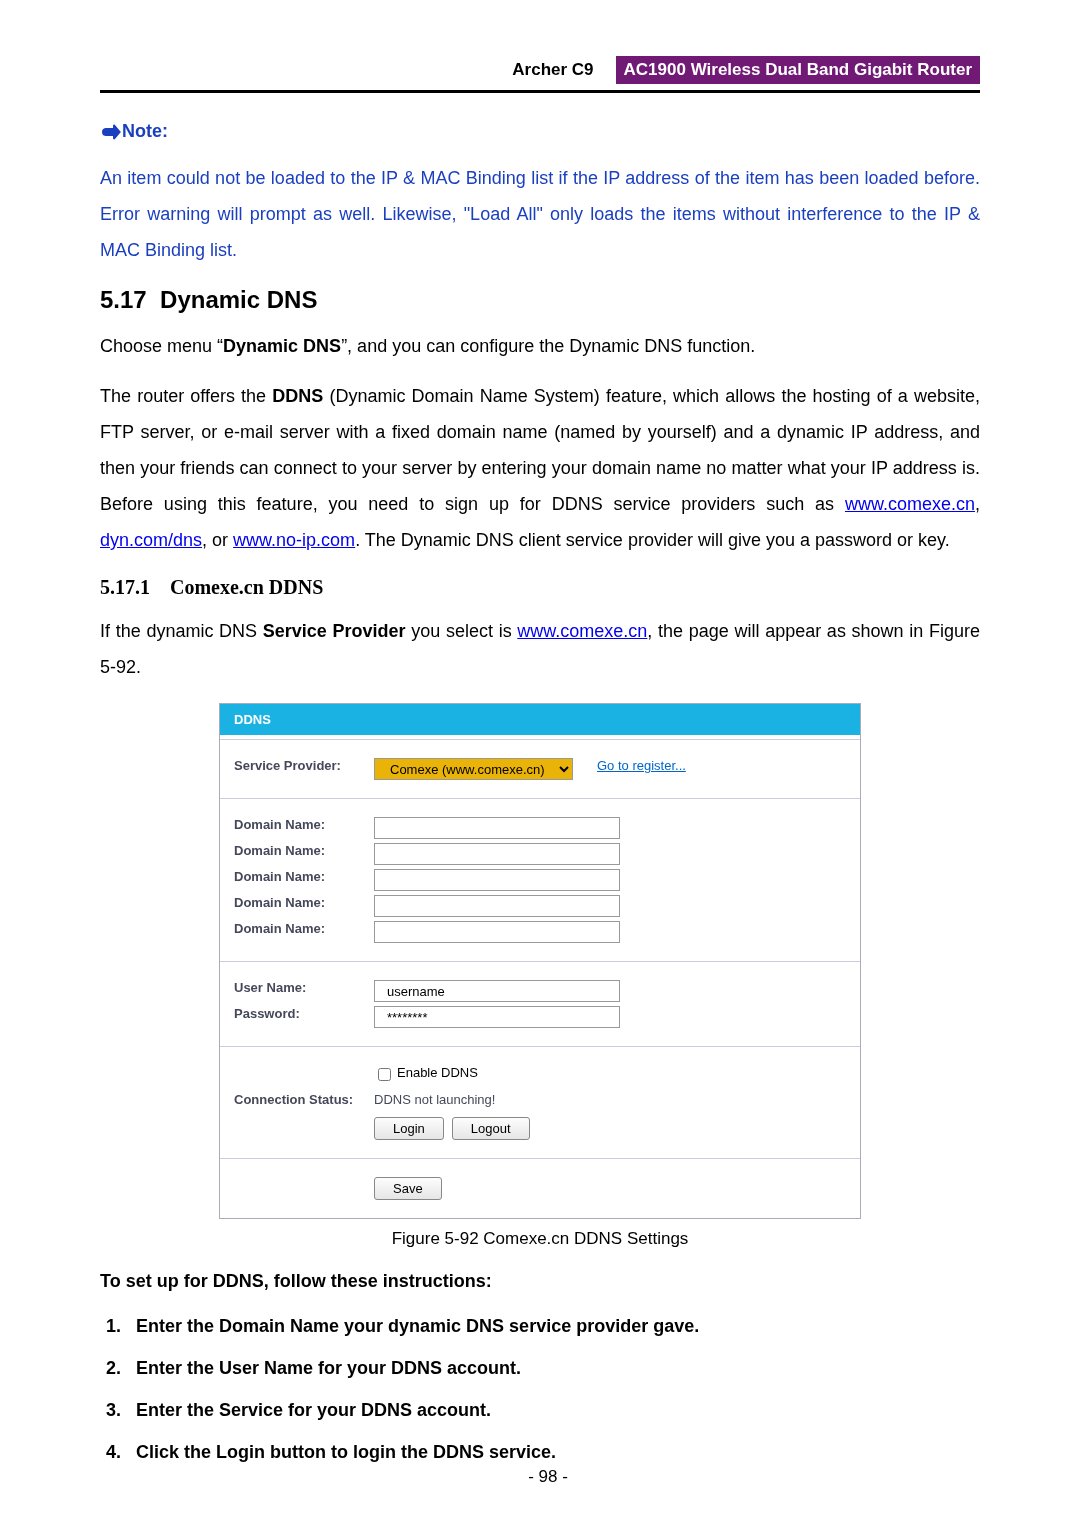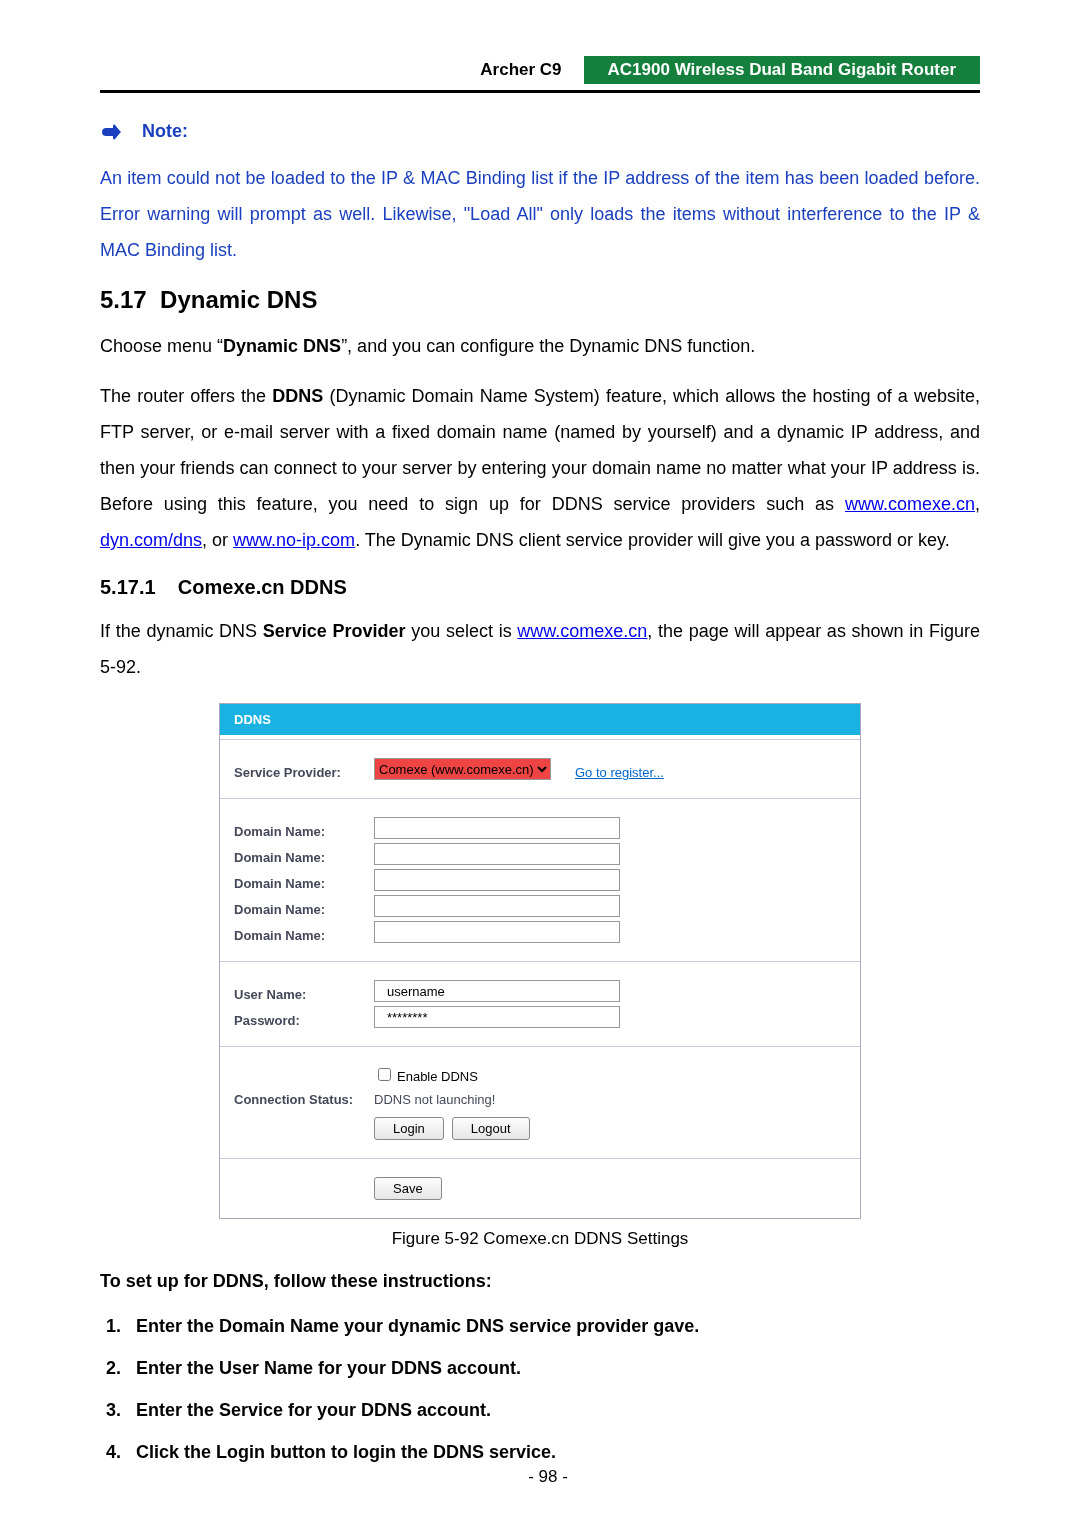--- a/index.html
+++ b/index.html
@@ -26,32 +26,32 @@
   }
   .header-model {
     font-weight: bold;
     color: #000;
     font-size: 17px;
     margin-right: 22px;
   }
   .header-product {
     font-weight: bold;
     color: #fff;
-    background: #15803d;
-    padding: 4px 24px;
+    background: #701a75;
+    padding: 4px 8px;
     font-size: 17px;
     text-align: center;
   }
   .note-title {
     color: #1a3fbf;
     font-weight: bold;
     font-size: 18px;
     display: flex;
     align-items: center;
-    gap: 20px;
+    gap: 0;
     margin-bottom: 8px;
   }
   .note-title svg { flex: 0 0 auto; }
   .note-body {
     color: #1a3fbf;
     font-size: 18px;
     line-height: 2;
     text-align: justify;
     margin-bottom: 18px;
   }
@@ -68,20 +68,21 @@
     text-align: justify;
     margin: 0 0 14px 0;
   }
   .body-text .bold { font-weight: bold; }
   .link { color: #0000ee; text-decoration: underline; }
   .subsection-title {
     font-size: 20px;
     font-weight: bold;
     color: #000;
     margin: 18px 0 14px 0;
+    font-family: Liberation Serif, serif;
   }
   .figure-wrap { text-align: center; margin: 18px 0 10px 0; }
   .figure {
     display: inline-block;
     width: 640px;
     border: 1px solid #aab;
     text-align: left;
     font-size: 13px;
     background: #fff;
   }
@@ -91,36 +92,36 @@
     font-weight: bold;
     padding: 8px 14px;
     border-bottom: 4px solid #fff;
   }
   .figure-section {
     border-top: 1px solid #ccd;
     padding: 14px 14px;
   }
   .figure-row {
     display: flex;
-    align-items: flex-end;
+    align-items: flex-start;
     margin: 4px 0;
   }
   .figure-label {
     width: 140px;
     color: #45485a;
     font-weight: bold;
     font-size: 13px;
   }
   .figure-select {
     font-family: inherit;
     font-size: 13px;
     height: 22px;
     border: 1px solid #999;
-    background: #ef4444;
-    padding: 0 0;
+    background: #eab308;
+    padding: 0 11px;
   }
   .figure-input {
     width: 220px;
     height: 20px;
     border: 1px solid #999;
     font-size: 13px;
     padding: 0 12px;
     font-family: inherit;
   }
   .figure-link { color: #0066cc; text-decoration: underline; margin-left: 24px; font-size: 13px; }

